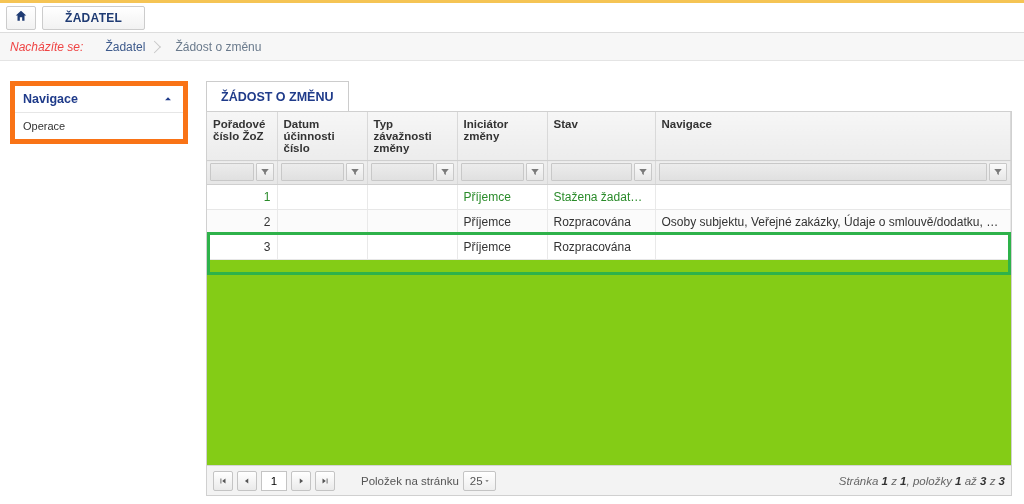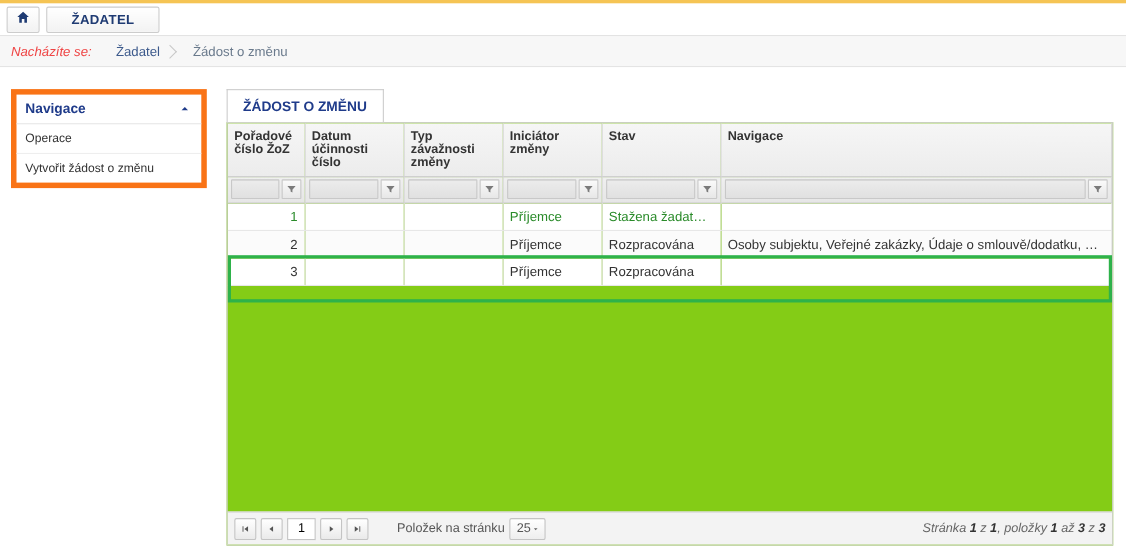--- a/index.html
+++ b/index.html
@@ -82,21 +82,20 @@
     <div class="panel">
       <div class="panel-header">
         <span>Navigace</span>
         <span class="chev">
           <svg width="14" height="14" viewBox="0 0 24 24">
               <path fill="#1f3b8a" d="M7 14l5-5 5 5z"></path>
             </svg>
         </span>
       </div>
       <div class="panel-item">Operace</div>
-      <div class="panel-item">Vytvořit žádost o změnu</div>
     </div>
   </div>
 
   <div class="content">
     <div class="tabstrip">
       <div class="tab">ŽÁDOST O ZMĚNU</div>
     </div>
     <div class="grid-wrap">
       <div class="grid-body-area">
         <table class="grid">

